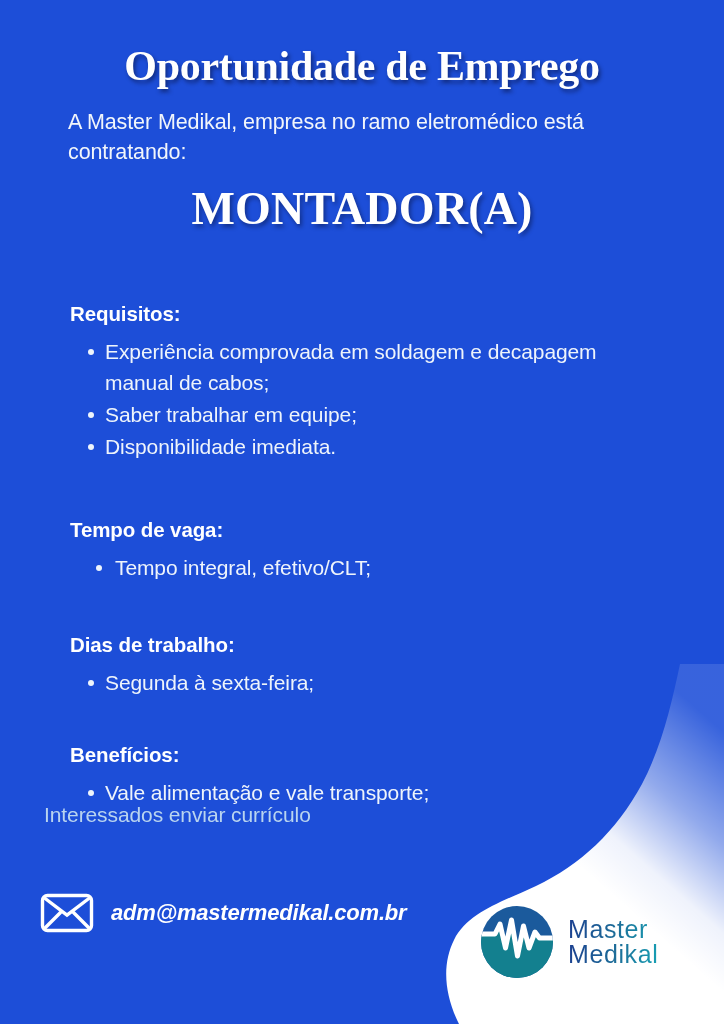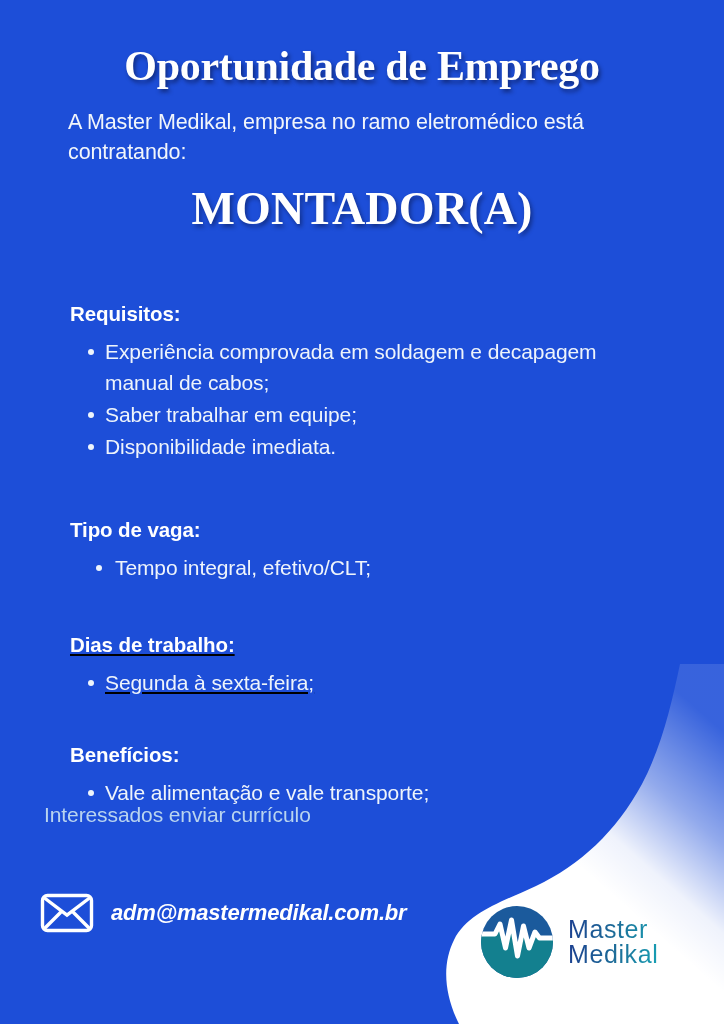--- a/index.html
+++ b/index.html
@@ -98,21 +98,21 @@
     width: 6px;
     height: 6px;
     border-radius: 50%;
     background: #eef4fb;
   }
   .bullets.deep li { padding-left: 45px; }
   .bullets.deep li::before { left: 26px; }
 
   #sec-requisitos { top: 258px; }
   #sec-tipo       { top: 474px; }
-  #sec-dias       { top: 589px; text-decoration: underline; }
+  #sec-dias       { top: 589px; }
   #sec-beneficios { top: 699px; }
 
   
   .cta {
     position: absolute;
     top: 800px;
     left: 44px;
     font-size: 21px;
     line-height: 30px;
     color: #b9d4ef;
@@ -190,21 +190,21 @@
   <div class="section" id="sec-requisitos">
     <div class="section-title">Requisitos:</div>
     <ul class="bullets">
       <li>Experiência comprovada em soldagem e decapagem manual de cabos;</li>
       <li>Saber trabalhar em equipe;</li>
       <li>Disponibilidade imediata.</li>
     </ul>
   </div>
 
   <div class="section" id="sec-tipo">
-    <div class="section-title">Tipo de vaga:</div>
+    <div class="section-title">Tempo de vaga:</div>
     <ul class="bullets deep">
       <li>Tempo integral, efetivo/CLT;</li>
     </ul>
   </div>
 
   <div class="section" id="sec-dias">
     <div class="section-title">Dias de trabalho:</div>
     <ul class="bullets">
       <li>Segunda à sexta-feira;</li>
     </ul>

